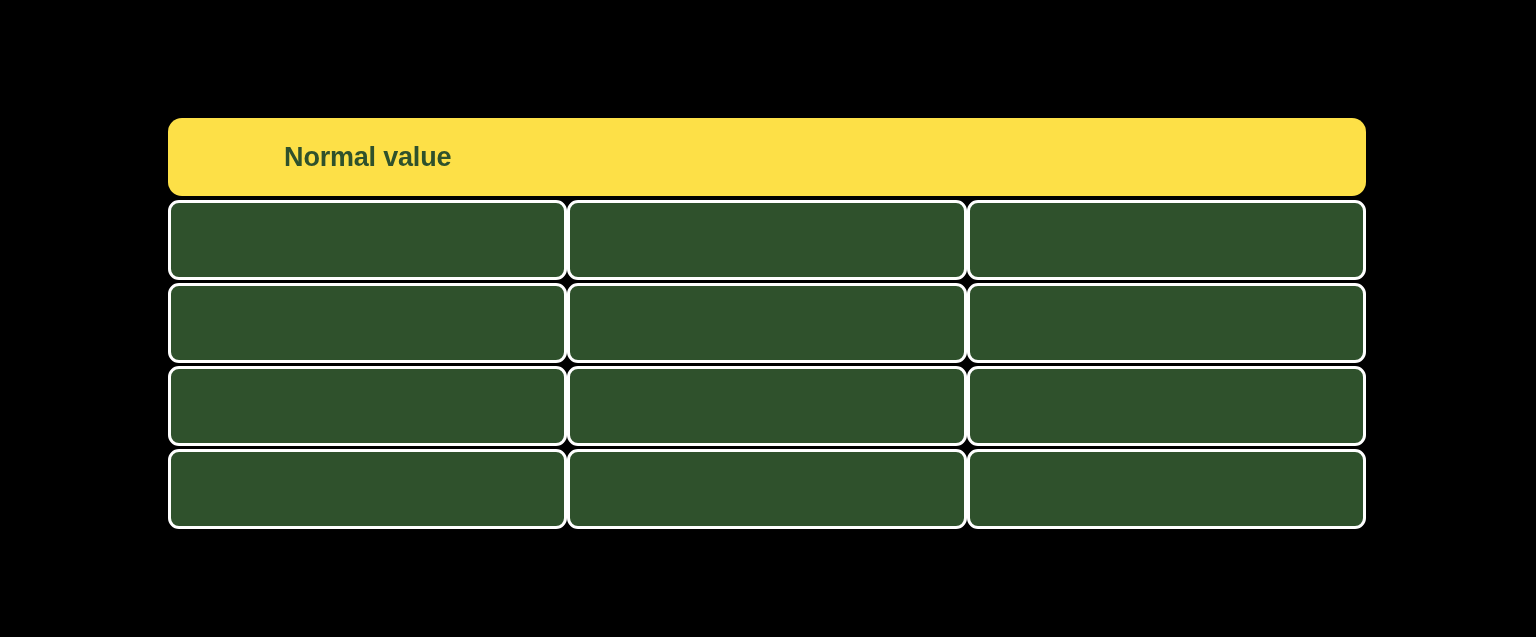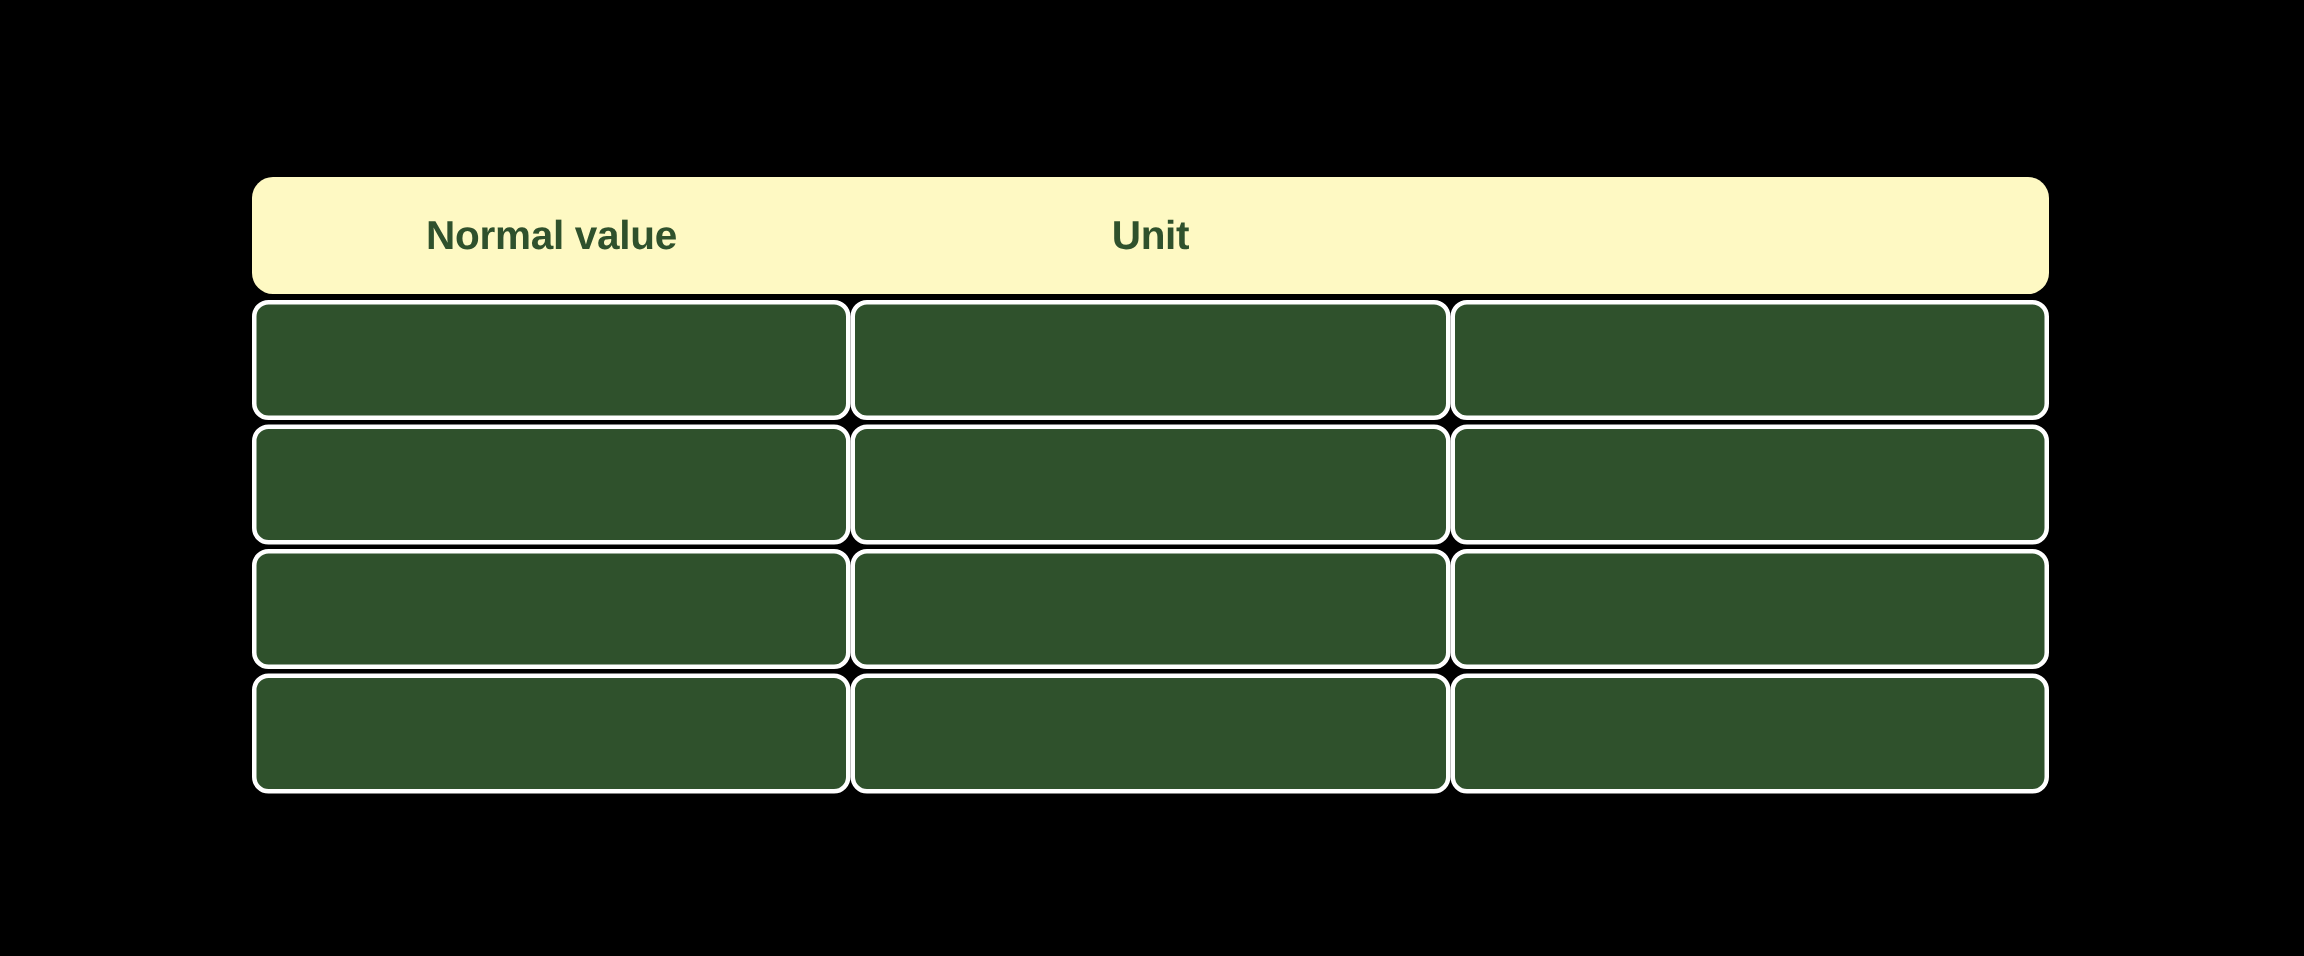--- a/index.html
+++ b/index.html
@@ -23,21 +23,21 @@
     top: 118px;
     width: 1198px;
     height: 400px;
   }
 
   
   .header-row {
     display: flex;
     width: 100%;
     height: 78px;
-    background: #fef9c3;
+    background: #fde047;
     border-radius: 14px;
     overflow: hidden;
   }
 
   .header-cell {
     flex: 0 0 33.3333%;
     display: flex;
     align-items: center;
     justify-content: center;
     height: 100%;
@@ -87,23 +87,20 @@
 </style>
 </head>
 <body>
 
 <div id="table-wrapper">
 
   <div class="header-row">
     <div class="header-cell">
       <span class="header-label">Normal value</span>
     </div>
-    <div class="header-cell">
-      <span class="header-label">Unit</span>
-    </div>
   </div>
 
   <div class="body-rows">
 
     <div class="data-row">
       <div class="data-cell">
         <span class="cell-text"></span>
       </div>
       <div class="data-cell">
         <span class="cell-text"></span>

